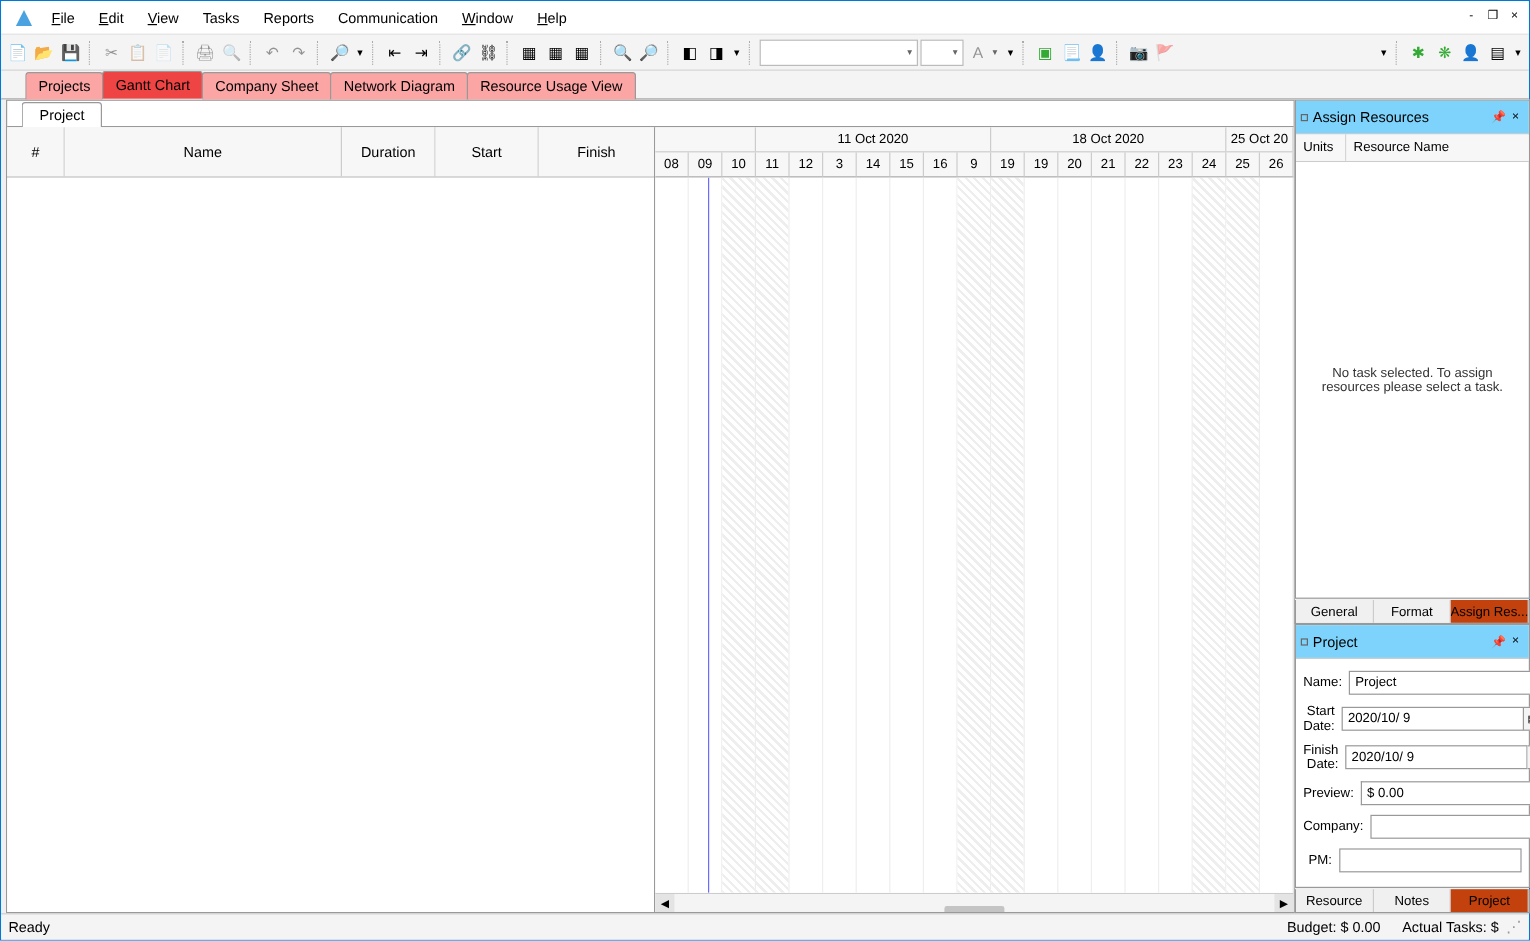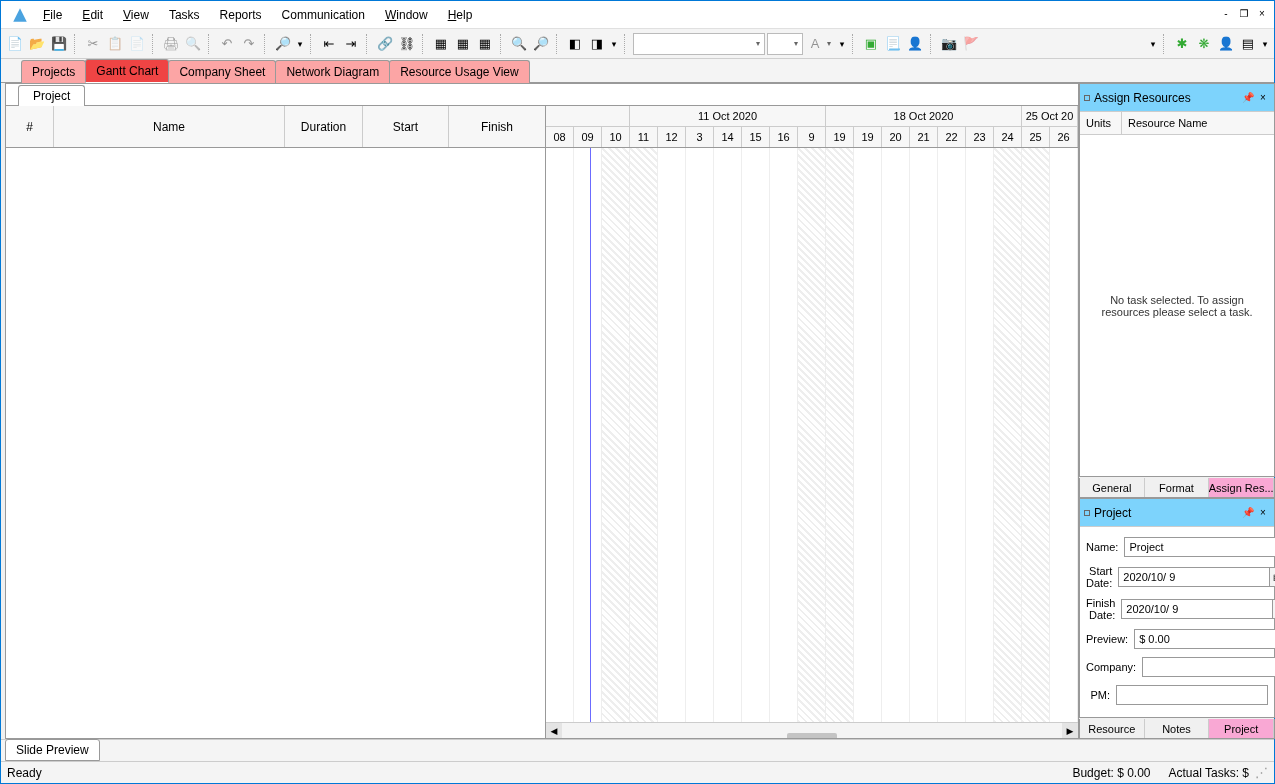--- a/index.html
+++ b/index.html
@@ -76,21 +76,21 @@
 .rpanel.flex { flex: 1; min-height: 0; }
 .rp-title { height: 28px; border-bottom: 1px solid #ccc; display: flex; align-items: center; padding: 0 4px; background: #7dd3fc; }
 .rp-title .rp-icon { width: 6px; height: 6px; border: 1px solid #666; margin-right: 4px; }
 .rp-title .rp-label { flex: 1; font-size: 12px; }
 .rp-title .rp-pin, .rp-title .rp-close { width: 14px; height: 14px; font-size: 10px; display: flex; align-items: center; justify-content: center; cursor: pointer; }
 .ar-head { display: flex; border-bottom: 1px solid #ccc; }
 .ar-head div { padding: 5px 6px; border-right: 1px solid #ccc; background: #f7f7f7; font-size: 11px; }
 .ar-body { flex: 1; display: flex; align-items: center; justify-content: center; text-align: center; font-size: 11px; color: #333; padding: 6px; }
 .rtabs { height: 20px; display: flex; border: 1px solid #999; border-top: none; margin: 0 1px 0 0; }
 .rtab { flex: 1; border-right: 1px solid #ccc; display: flex; align-items: center; justify-content: center; font-size: 11px; cursor: pointer; white-space: nowrap; overflow: hidden; padding: 0 2px; }
-.rtab.active { background: #f9a8d4; }
+.rtab.active { background: #c2410c; }
 .rtab:not(.active) { background: #f0f0f0; }
 
 .proj-form { padding: 10px 6px; }
 .pf-row { display: flex; align-items: center; margin-bottom: 8px; }
 .pf-label { width: 68px; text-align: right; margin-right: 6px; font-size: 11px; }
 .pf-input { flex: 1; height: 20px; border: 1px solid #999; padding: 0 4px; font-size: 11px; }
 .pf-date { display: flex; flex: 1; }
 .pf-date input { flex: 1; height: 20px; border: 1px solid #999; padding: 0 4px; font-size: 11px; }
 .pf-date .dd { width: 18px; height: 20px; border: 1px solid #999; border-left: none; display: flex; align-items: center; justify-content: center; font-size: 8px; background: #f4f4f4; cursor: pointer; }
 
@@ -342,23 +342,20 @@
         </div>
       </div>
       <div class="rtabs">
         <div class="rtab">Resource</div>
         <div class="rtab">Notes</div>
         <div class="rtab active">Project</div>
       </div>
     </div>
   </div>
 
-  <div class="slidetab-row">
-    <div class="slidetab">Slide Preview</div>
-  </div>
 
   <div class="statusbar">
     <div class="sb-left">Ready</div>
     <div class="sb-item">Budget: $ 0.00</div>
     <div class="sb-item">Actual Tasks: $</div>
     <div class="sb-grip">⋰</div>
   </div>
 
 </div>
 

